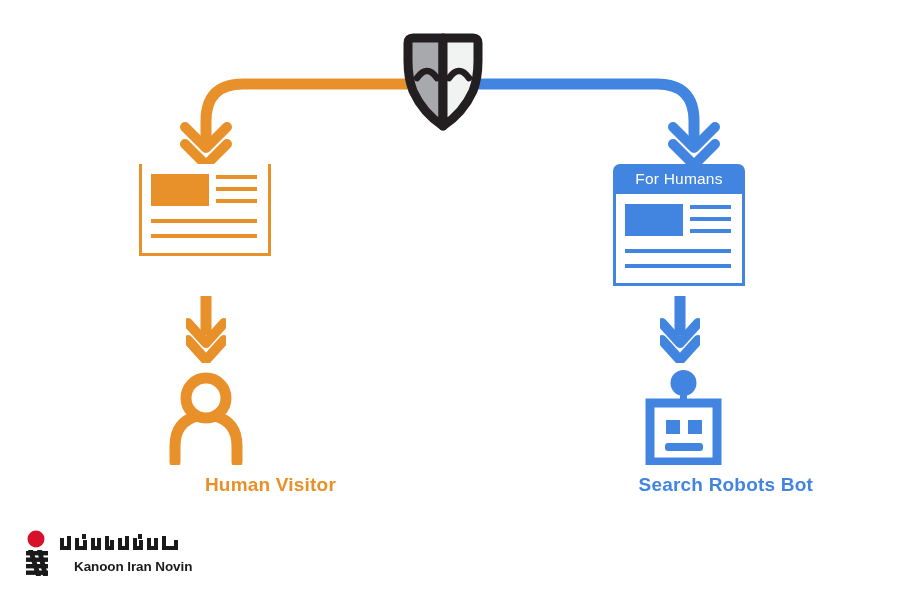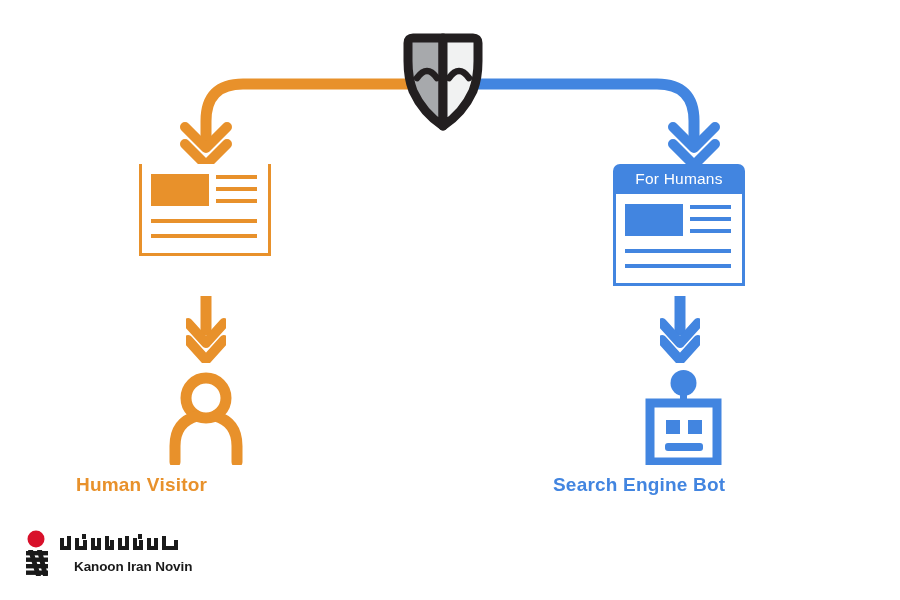--- a/index.html
+++ b/index.html
@@ -91,21 +91,21 @@
   #down-right { left: 660px; top: 293px; width: 40px; height: 70px; }
 
   
   #human-icon { position: absolute; left: 166px; top: 370px; width: 80px; height: 95px; }
   #robot-icon { position: absolute; left: 641px; top: 370px; width: 85px; height: 95px; }
 
   
   .caption {
     position: absolute;
     width: 260px;
-    text-align: left;
+    text-align: right;
     font-size: 19px;
     font-weight: bold;
     letter-spacing: .2px;
   }
   #caption-human { left: 76px;  top: 474px; }
   #caption-bot   { left: 553px; top: 474px; }
 
   
   #logo {
     position: absolute;
@@ -208,21 +208,21 @@
   <svg id="robot-icon" viewBox="0 0 85 95" xmlns="http://www.w3.org/2000/svg">
     <circle cx="42.5" cy="13" r="13" fill="#4285E0"></circle>
     <line x1="42.5" y1="20" x2="42.5" y2="34" stroke="#4285E0" stroke-width="7"></line>
     <rect x="9" y="33" width="67" height="59" fill="none" stroke="#4285E0" stroke-width="9"></rect>
     <rect x="25" y="50" width="14" height="14" fill="#4285E0"></rect>
     <rect x="47" y="50" width="14" height="14" fill="#4285E0"></rect>
     <rect x="24" y="73" width="38" height="8" rx="3" fill="#4285E0"></rect>
   </svg>
 
   <div id="caption-human" class="caption" style="color:#E8912B;">Human Visitor</div>
-  <div id="caption-bot" class="caption" style="color:#4285E0;">Search Engine Bot</div>
+  <div id="caption-bot" class="caption" style="color:#4285E0;">Search Robots Bot</div>
 
   <div id="logo">
     <svg id="logo-mark" viewBox="0 0 30 50" xmlns="http://www.w3.org/2000/svg">
       <circle cx="14" cy="9" r="8.5" fill="#D8102A"></circle>
       <g fill="#1A1A1A">
         <rect x="4" y="21" width="22" height="4.4"></rect>
         <rect x="4" y="27.5" width="22" height="4.4"></rect>
         <rect x="4" y="34" width="22" height="4.4"></rect>
         <rect x="4" y="40.5" width="22" height="4.4"></rect>
         <polygon points="6,20 11,20 19,46 14,46"></polygon>

